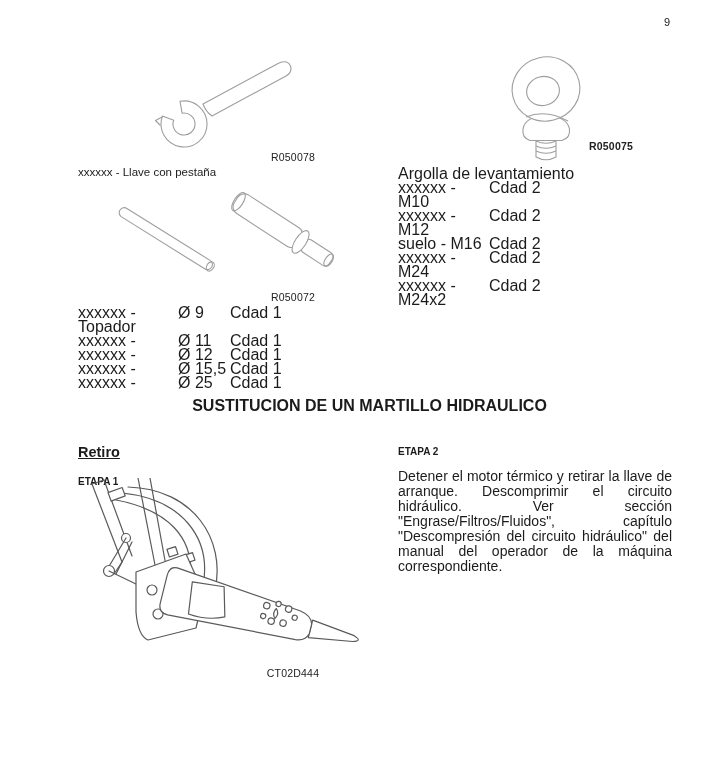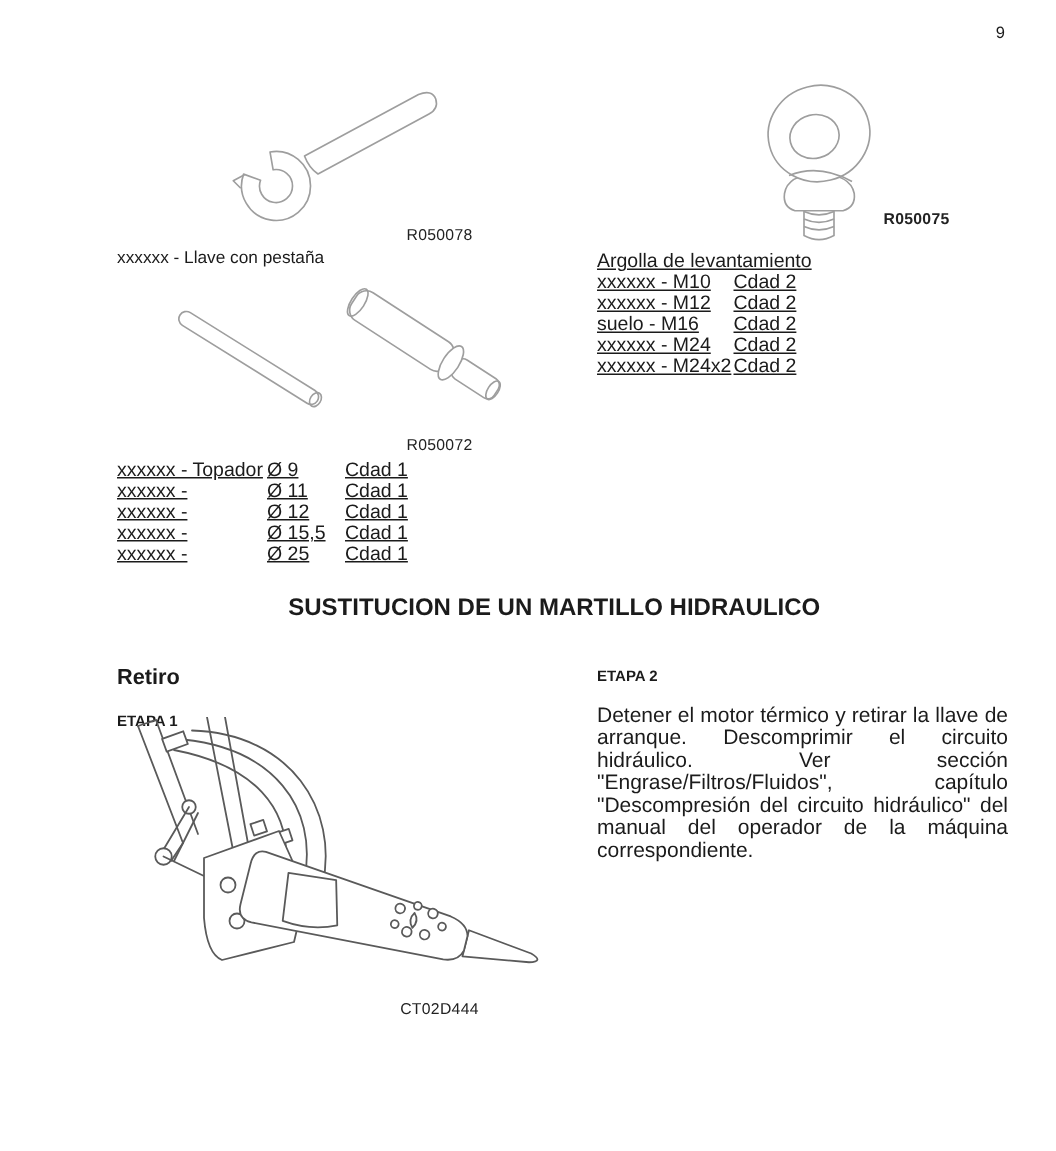--- a/index.html
+++ b/index.html
@@ -27,34 +27,34 @@
     letter-spacing:0.2px;
   }
   .ref-wrench  { left:233px; top:151px; }
   .ref-eyebolt { left:551px; top:140px;font-weight:bold; }
   .ref-drifts  { left:233px; top:291px; }
   .ref-hammer  { left:233px; top:667px; }
 
   .part-label { left:78px; top:166px; font-size:11.5px; }
 
   
-  .parts-list { position:absolute; font-size:13px; line-height:14px;text-decoration:underline; }
+  .parts-list { position:absolute; font-size:16px; line-height:14px; }
   .eyebolt-list { left:398px; top:167px; }
   .drifts-list  { left:78px;  top:306px; }
   .parts-list .row { display:flex; }
   .eyebolt-list .code { width:91px; }
   .drifts-list .code  { width:100px; }
   .drifts-list .size  { width:52px; }
 
   .main-title {
     left:78px; top:397px; width:583px;
     text-align:center;
     font-size:16px; font-weight:bold;
   }
-  .subsection { left:78px; top:444px; font-size:14.5px; font-weight:bold; }
+  .subsection { left:78px; top:444px; font-size:14.5px; font-weight:bold;text-decoration:underline; }
   .etapa { font-size:10px; font-weight:bold; }
   .etapa1-h { left:78px;  top:476px; }
   .etapa2-h { left:398px; top:446px; }
 
   .body-text { position:absolute; font-size:14px; line-height:15px; text-align:justify; }
   .etapa2-body { left:398px; top:469px; width:274px; }
   .caption     { left:78px;  top:680px; width:278px; }
 
   .fig { position:absolute; }
   .wrench-fig  { left:140px; top:52px; }

